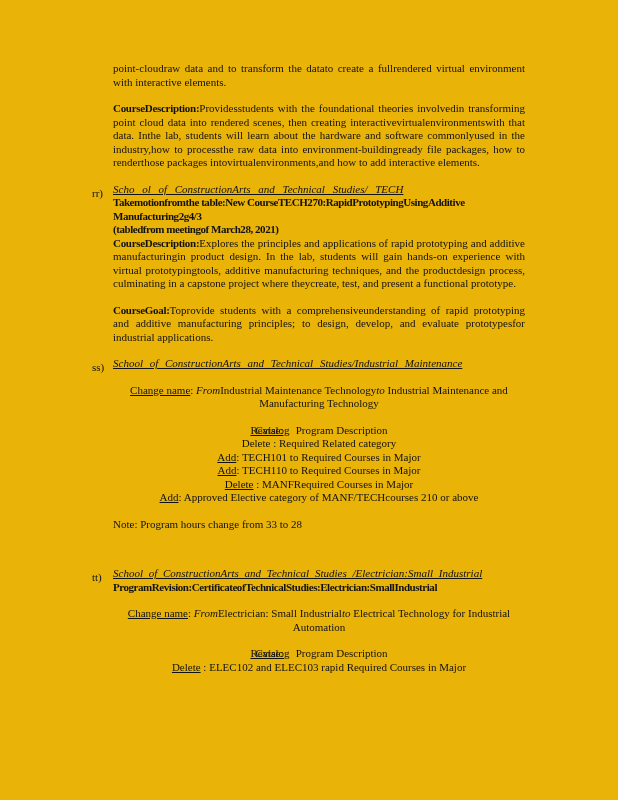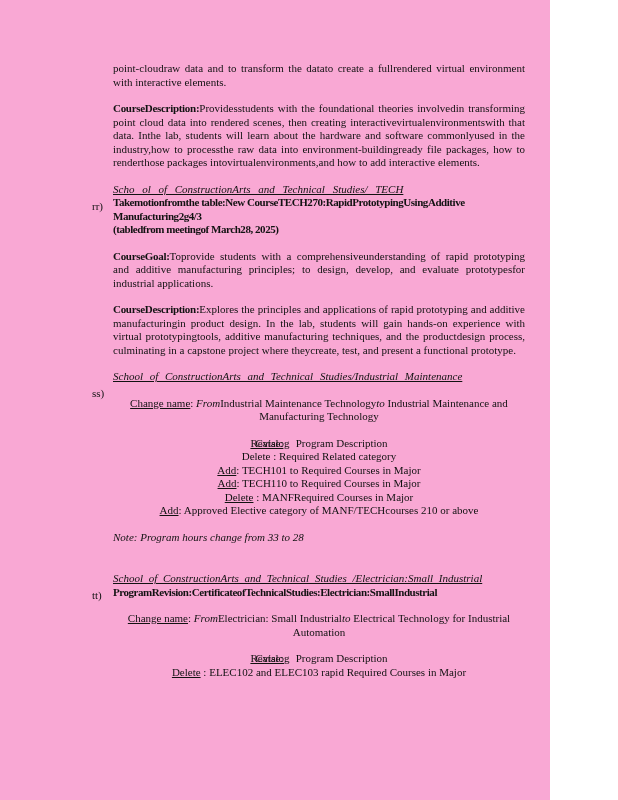--- a/index.html
+++ b/index.html
@@ -1,39 +1,39 @@
 <!DOCTYPE html>
 <html><head>
 <meta charset="utf-8">
 <style>
   html,body{margin:0;padding:0;background:#ffffff;}
   .page{
     position:relative;
-    width:550px;height:800px;
-    background:#f9a8d4;
+    width:618px;height:800px;
+    background:#eab308;
     font-family:"Liberation Serif","DejaVu Serif",serif;
     font-size:11px;line-height:13.5px;color:#121212;
     overflow:hidden;
   }
   .content{position:absolute;left:113px;top:62px;width:412px;}
   .para{text-align:justify;margin:0 0 13px 0;}
   .para b{letter-spacing:-0.3px;}
   .section{position:relative;margin-top:10px;}
-  .sec-label{position:absolute;left:-21px;top:17px;}
+  .sec-label{position:absolute;left:-21px;top:4px;}
   .head-u{text-decoration:underline;font-style:italic;}
   .ws-a{word-spacing:5px;}
   .ws-b{word-spacing:4px;}
   .ws-c{word-spacing:3px;}
   .head-b{font-weight:bold;letter-spacing:-0.45px;}
   .blk{margin-top:13px;}
   .u{text-decoration:underline;}
   .i{font-style:italic;}
   .line{text-align:center;}
-  .note{margin-top:13px;font-style:italic;}
-  .sec-tt{margin-top:28px;}
+  .note{margin-top:13px;}
+  .sec-tt{margin-top:36px;}
   .ol-b{margin-left:-28px;}
   .ol-rest{margin-left:6px;}
 </style>
 </head>
 <body>
 
 <div class="page">
   <div class="content">
 
     <p class="para">
@@ -43,27 +43,27 @@
     <p class="para">
       <b>CourseDescription:</b><span>Providesstudents with the foundational theories involvedin transforming point cloud data into rendered scenes, then creating interactivevirtualenvironmentswith that data. Inthe lab, students will learn about the hardware and software commonlyused in the industry,how to processthe raw data into environment-buildingready file packages, how to renderthose packages intovirtualenvironments,and how to add interactive elements.</span>
     </p>
 
     <div class="section">
       <span class="sec-label">rr)</span>
       <div class="head-u ws-a">Scho ol of ConstructionArts and Technical Studies/ TECH</div>
       <div class="head-b">
         <span>Takemotionfromthe table:New CourseTECH270:RapidPrototypingUsingAdditive</span><br>
         <span>Manufacturing2g4/3</span><br>
-        <span>(tabledfrom meetingof March28, 2025)</span>
+        <span>(tabledfrom meetingof March28, 2021)</span>
       </div>
+      <p class="para">
+        <b>CourseDescription:</b><span>Explores the principles and applications of rapid prototyping and additive manufacturingin product design. In the lab, students will gain hands-on experience with virtual prototypingtools, additive manufacturing techniques, and the productdesign process, culminating in a capstone project where theycreate, test, and present a functional prototype.</span>
+      </p>
       <p class="para blk">
         <b>CourseGoal:</b><span>Toprovide students with a comprehensiveunderstanding of rapid prototyping and additive manufacturing principles; to design, develop, and evaluate prototypesfor industrial applications.</span>
-      </p>
-      <p class="para">
-        <b>CourseDescription:</b><span>Explores the principles and applications of rapid prototyping and additive manufacturingin product design. In the lab, students will gain hands-on experience with virtual prototypingtools, additive manufacturing techniques, and the productdesign process, culminating in a capstone project where theycreate, test, and present a functional prototype.</span>
       </p>
     </div>
 
     <div class="section">
       <span class="sec-label">ss)</span>
       <div class="head-u ws-b">School of ConstructionArts and Technical Studies/Industrial Maintenance</div>
 
       <div class="blk">
         <div class="line para">
           <span class="u">Change name</span><span>: </span><span class="i">From</span><span>Industrial Maintenance Technology</span><span class="i">to</span><span> Industrial Maintenance and Manufacturing Technology</span>

